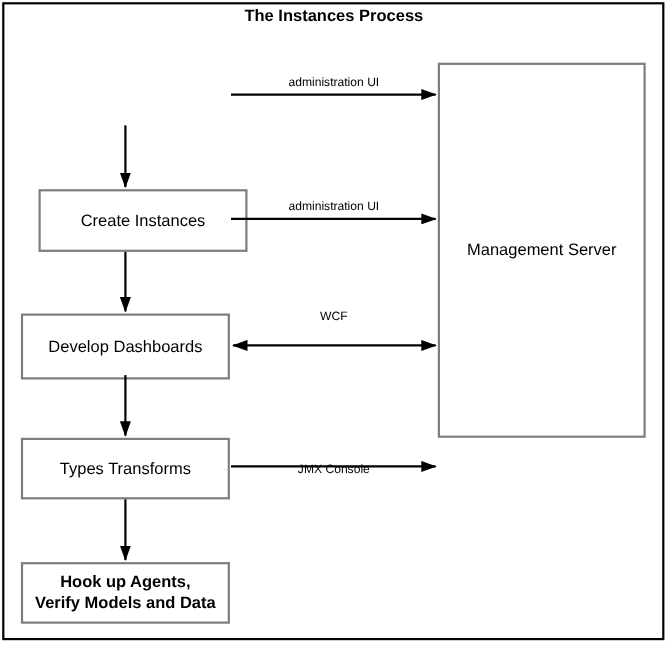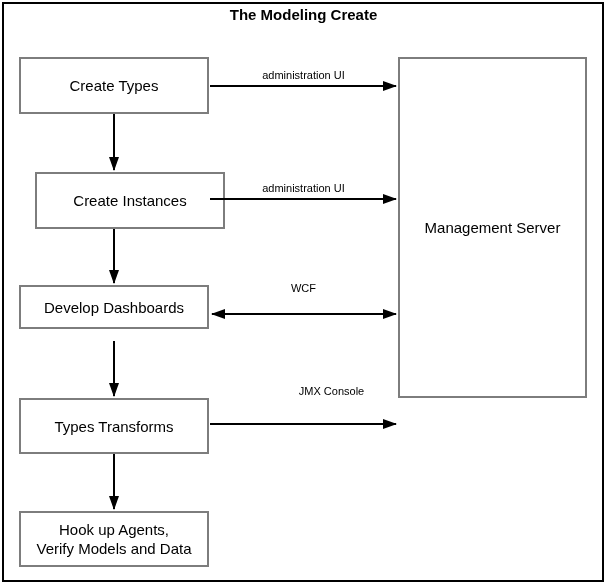--- a/index.html
+++ b/index.html
@@ -45,56 +45,53 @@
     text-align: center;
     font-size: 15px;
     color: #000000;
   }
   .box-label {
     white-space: pre-line;
     line-height: 19px;
   }
   .b1 { left: 19px; top: 57px;  width: 190px; height: 57px; }
   .b2 { left: 35px; top: 172px; width: 190px; height: 57px; }
-  .b3 { left: 19px; top: 285px; width: 190px; height: 44px; }
+  .b3 { left: 19px; top: 285px; width: 190px; height: 60px; }
   .b4 { left: 19px; top: 398px; width: 190px; height: 56px; }
-  .b5 { left: 19px; top: 511px; width: 190px; height: 56px; }
+  .b5 { left: 19px; top: 511px; width: 190px; height: 56px; font-weight: bold; }
   .server { left: 398px; top: 57px; width: 189px; height: 341px; }
   .arrows-svg {
     position: absolute;
     left: 0;
     top: 0;
     pointer-events: none;
   }
   .conn-label {
     position: absolute;
     left: 210px;
     width: 187px;
     text-align: center;
     font-size: 11px;
     color: #000000;
     background: transparent;
   }
   .cl1 { top: 69px; }
   .cl2 { top: 182px; }
   .cl3 { top: 282px; }
-  .cl4 { top: 385px; padding-left: 28px; }
+  .cl4 { top: 421px; }
 </style>
 </head>
 <body>
 
 <div class="page">
 
   <div class="frame"></div>
 
-  <div class="title">The Modeling Create</div>
+  <div class="title">The Instances Process</div>
 
-  <div class="box b1">
-    <span class="box-label">Create Types</span>
-  </div>
 
   <div class="box b2">
     <span class="box-label">Create Instances</span>
   </div>
 
   <div class="box b3">
     <span class="box-label">Develop Dashboards</span>
   </div>
 
   <div class="box b4">

